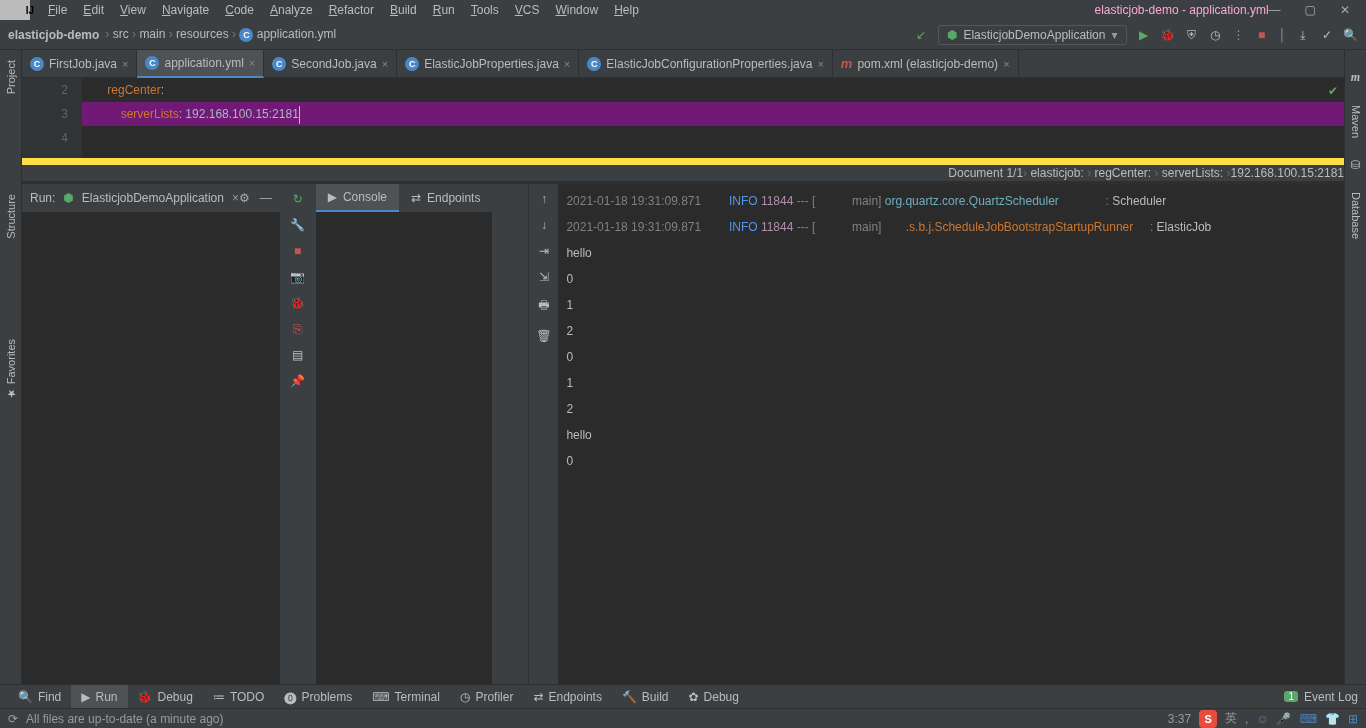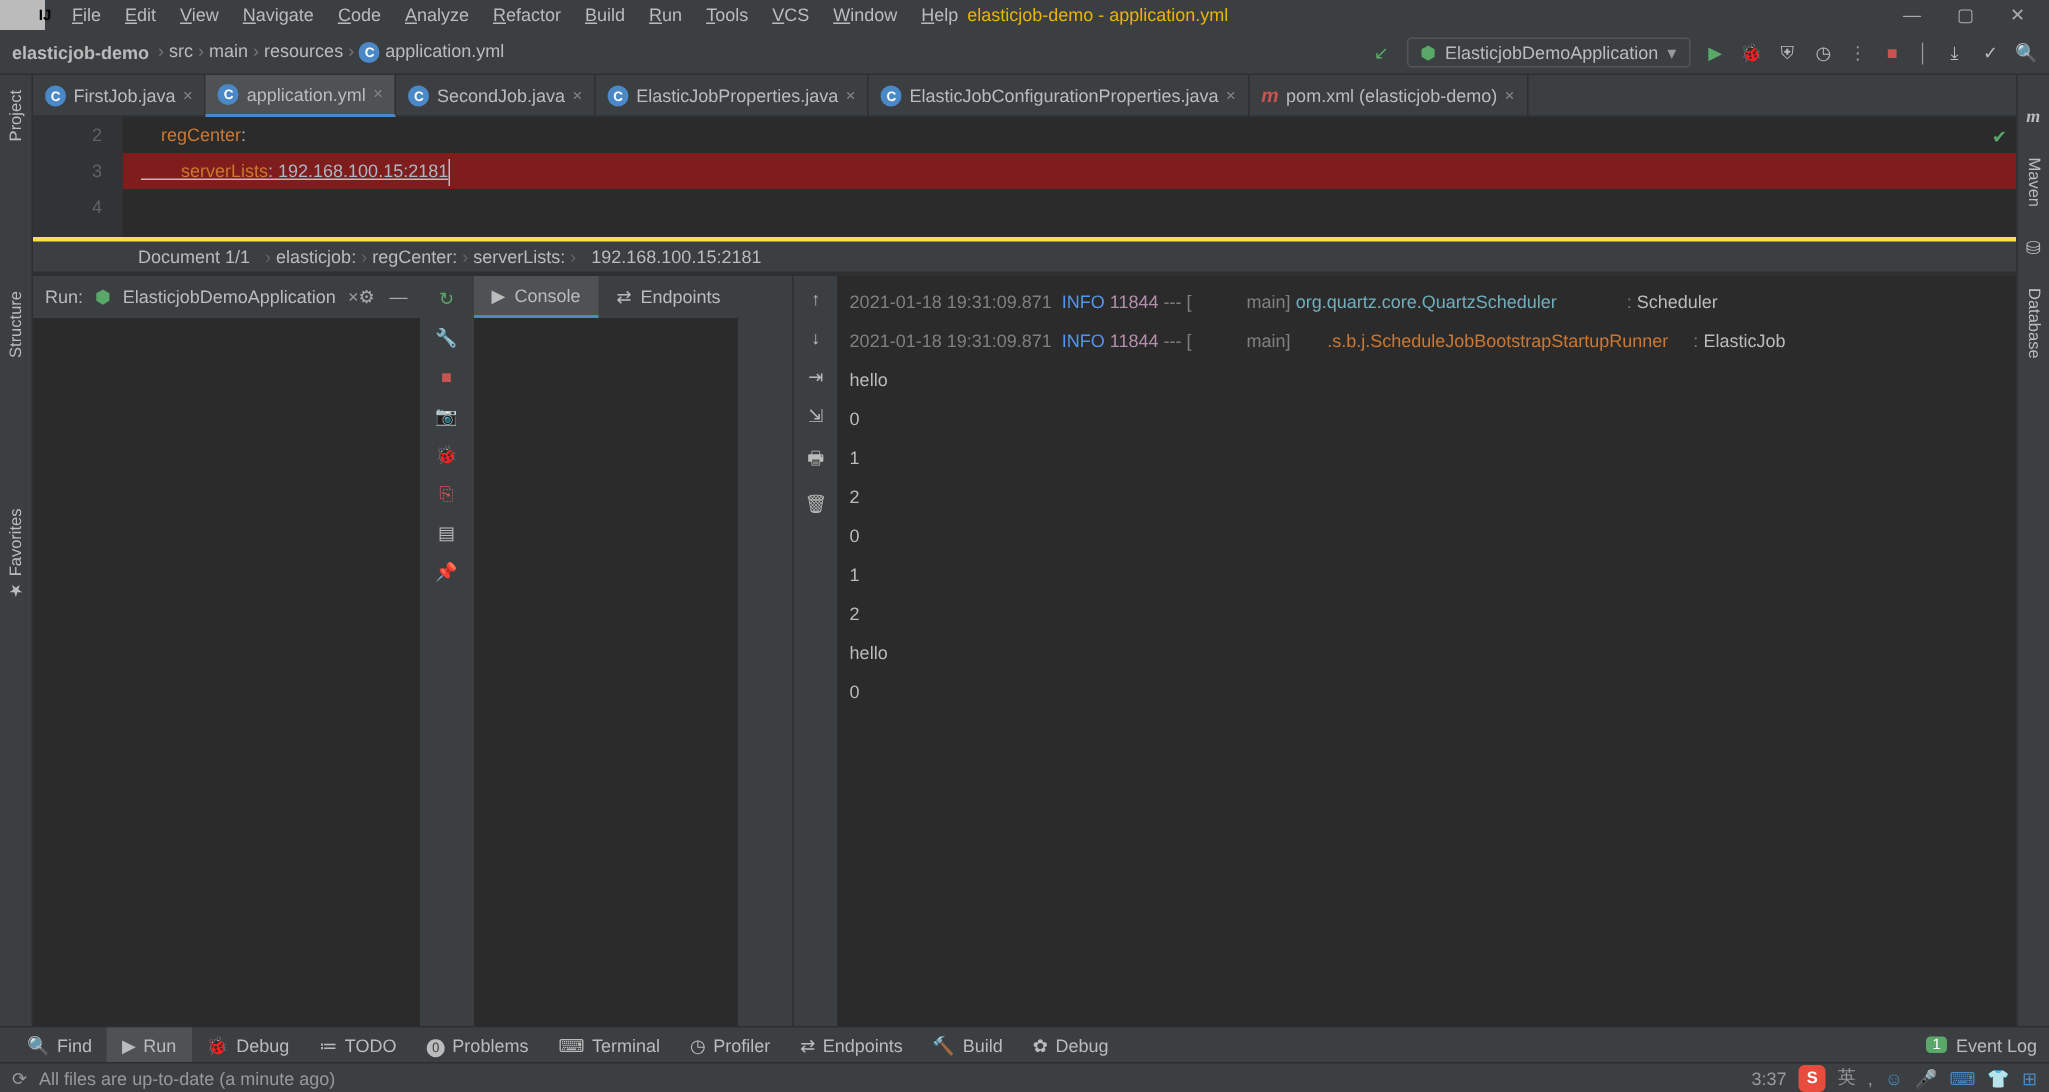--- a/index.html
+++ b/index.html
@@ -5,21 +5,21 @@
 * { margin:0; padding:0; box-sizing:border-box; font-family:"Segoe UI",sans-serif; font-size:12px; }
 body { background:#3c3f41; color:#bbb; width:1366px; height:728px; overflow:hidden; position:relative; }
 .mono { font-family:Consolas,Menlo,monospace; font-size:14px; }
 
 
 .titlebar { height:20px; background:#3c3f41; display:flex; align-items:center; }
 .titlebar .logo { width:20px; height:20px; display:flex; align-items:center; justify-content:center; color:#000; background:#bbb; margin-right:12px; font-size:10px; font-weight:bold;padding-left:30px; }
 .titlebar .menus { display:flex; gap:4px; }
 .titlebar .menus span { padding:2px 6px; cursor:pointer; }
 .titlebar .menus span u { text-decoration:underline; }
-.titlebar .title { flex:1; text-align:left; color:#eab308; }
+.titlebar .title { flex:1; text-align:right; color:#f9a8d4; }
 .titlebar .winbtns { display:flex; gap:24px; padding-right:16px; color:#aaa; }
 
 
 .toolbar { height:30px; background:#3c3f41; display:flex; align-items:center; padding:0 8px; border-bottom:1px solid #2d2f30;justify-content:center; }
 .breadcrumb { display:flex; align-items:center; gap:6px; color:#bbb; }
 .breadcrumb .sep { color:#777; }
 .breadcrumb .proj { font-weight:bold; background:transparent; }
 .toolbar .right { margin-left:auto; display:flex; align-items:center; gap:10px; }
 .runconfig { background:#3c3f41; border:1px solid #555; border-radius:3px; padding:2px 8px; display:flex; align-items:center; gap:6px; }
 .ic { width:14px; height:14px; display:inline-flex; align-items:center; justify-content:center; }
@@ -44,44 +44,44 @@
 .fileico { width:14px; height:14px; border-radius:50%; display:inline-flex; align-items:center; justify-content:center; font-size:9px; font-weight:bold; color:#fff; }
 .fileico.c { background:#4a88c7; }
 .fileico.m { background:transparent; color:#c75450; font-style:italic; width:auto; font-size:13px; }
 
 
 .editor { flex:0 0 80px; background:#2b2b2b; display:flex; position:relative; }
 .gutter { width:60px; background:#313335; text-align:right; padding-right:14px; color:#606366; }
 .gutter div { height:24px; line-height:24px; }
 .code { flex:1; }
 .codeline { height:24px; line-height:24px; padding-left:12px; }
-.codeline.active { background:#7f1d1d;text-decoration:underline; }
+.codeline.active { background:#701a75; }
 .kwd { color:#cc7832; }
 .val { color:#a9b7c6; }
 .cursor { display:inline-block; width:1px; height:18px; background:#bbb; vertical-align:middle; }
 .check { position:absolute; right:6px; top:6px; color:#59a869; }
 
 
-.docbar { height:24px; background:#3c3f41; display:flex; align-items:center; padding-left:70px; gap:10px; color:#bbb; border-top:3px solid #fde047; border-bottom:1px solid #2d2f30; }
+.docbar { height:24px; background:#3c3f41; display:flex; align-items:center; padding-left:70px; color:#bbb; border-top:7px solid #fde047; border-bottom:1px solid #2d2f30;justify-content:flex-end; }
 .docbar .sep { color:#666; }
 
 
 .runwin { flex:1; display:flex; flex-direction:row; background:#2b2b2b; border-top:2px solid #2d2f30; min-height:0; }
 .runhdr { height:28px; background:#3c3f41; display:flex; align-items:center; padding:0 8px; }
 .runhdr .left { display:flex; align-items:center; gap:8px; }
 .runhdr .right { margin-left:auto; display:flex; gap:10px; color:#aaa; }
 .runtabs { height:28px; background:#3c3f41; display:flex; }
 .runtab { padding:0 12px; display:flex; align-items:center; gap:6px; cursor:pointer; }
 .runtab.active { background:#4e5254; border-bottom:2px solid #4a88c7; }
 .runbody { flex:1; display:flex; min-height:0; }
 .runactions { width:36px; background:#3c3f41; display:flex; flex-direction:column; align-items:center; gap:12px; padding-top:8px; }
 .runactions2 { width:30px; background:#3c3f41; display:flex; flex-direction:column; align-items:center; gap:12px; padding-top:8px; border-left:1px solid #2d2f30; }
 .console { flex:1; overflow:hidden; padding:4px 8px; line-height:26px; color:#bbb; position:relative; }
 .console .ts { color:#808080; }
-.console .info { color:#5394ec; }
+.console .info { color:#5394ec;margin-left:21px; }
 .console .pid { color:#b48ead; }
 .console .cls { color:#6fafbd; }
 .console .cls2 { color:#cc7832;margin-left:21px; }
 .scrollbar { position:absolute; right:2px; top:0; bottom:0; width:12px; }
 
 
 .bottombar { position:absolute; left:0; right:0; bottom:20px; height:24px; background:#3c3f41; display:flex; align-items:center; border-top:1px solid #2d2f30; padding:0 8px; }
 .bbtn { padding:0 10px; display:flex; align-items:center; gap:5px; height:24px; cursor:pointer; color:#bbb; }
 .bbtn.active { background:#4e5254; }
 .bottombar .right { margin-left:auto; display:flex; align-items:center; gap:6px; }

